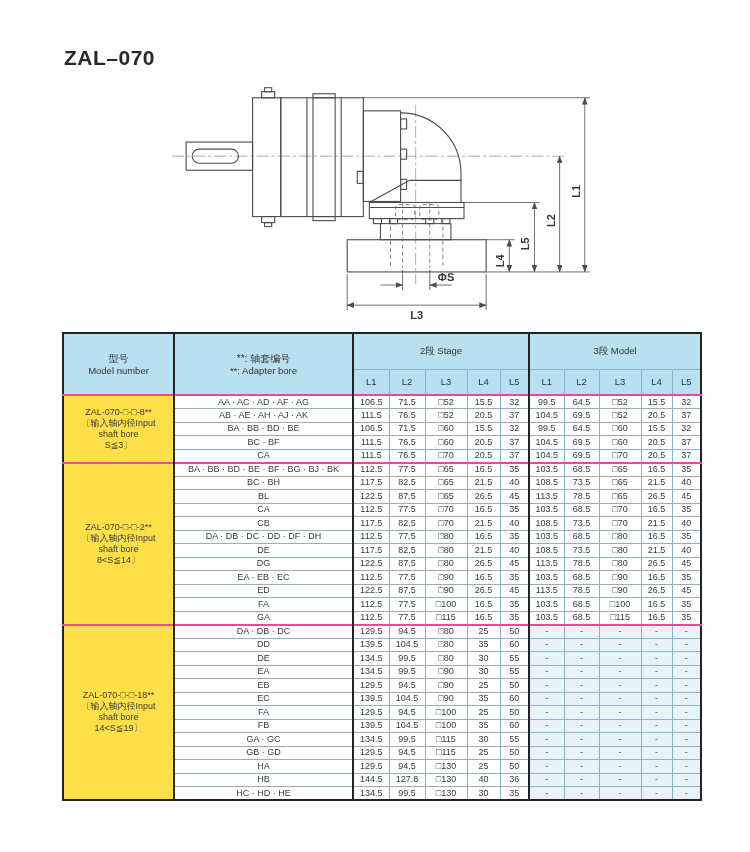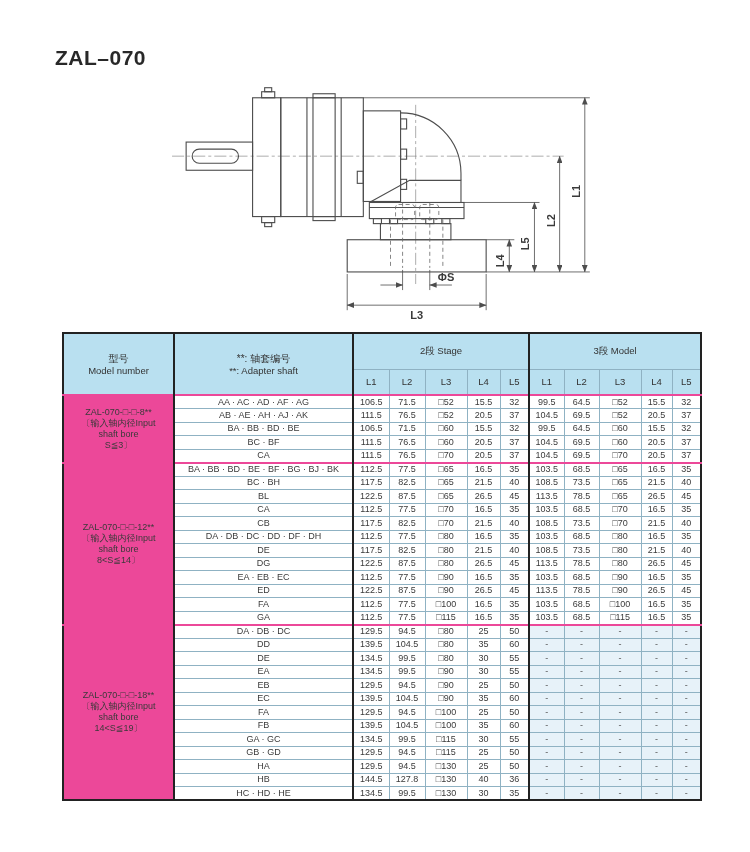--- a/index.html
+++ b/index.html
@@ -1,21 +1,21 @@
 <!DOCTYPE html>
 <html><head>
 <meta charset="utf-8">
 <style>
   html,body{margin:0;padding:0;}
   body{
     width:750px;height:852px;position:relative;background:#ffffff;
     font-family:"Liberation Sans",sans-serif;color:#3a3a3a;
   }
   .title{
-    position:absolute;left:55px;top:46px;font-size:21px;font-weight:bold;
+    position:absolute;left:64px;top:46px;font-size:21px;font-weight:bold;
     color:#282828;letter-spacing:.5px;
   }
   .drawing{position:absolute;left:166px;top:82px;width:448px;height:248px;}
   .drawing svg{display:block;}
   .dim-label{font-size:11px;font-weight:bold;fill:#3a3a3a;}
 
   table.spec{
     position:absolute;left:62px;top:332px;width:638px;
     border-collapse:collapse;table-layout:fixed;
     border:2px solid #222;
@@ -28,21 +28,21 @@
   .spec thead th{background:#b9e0f0;color:#333;}
   .spec thead tr.hr1{height:36px;}
   .spec thead tr.hr2{height:26px;}
   .h-zh{font-size:10px;line-height:13px;}
   .h-en{font-size:9.5px;line-height:12px;text-align:center;}
   .l-col{font-size:9.5px;}
   .spec tbody tr{height:13.5px;}
   .spec tbody td{font-size:9px;line-height:11px;}
   td.adapter{font-size:8.6px;}
   td.model-cell{
-    background:#ec4899;font-size:8.2px;line-height:10.5px;vertical-align:middle;
+    background:#fde047;font-size:8.2px;line-height:10.5px;vertical-align:middle;
   }
   td.model-cell div{white-space:nowrap;}
   .sep{border-left:2px solid #222 !important;}
   tr.group-start td{border-top:2px solid #ec4899;}
   td.na{background:#e7f2f9;color:#555;}
 </style>
 </head>
 <body>
 
 <div class="title">ZAL–070</div>
@@ -158,21 +158,21 @@
       <col style="width:29px">
   </colgroup>
   <thead>
     <tr class="hr1">
       <th rowspan="2">
         <div class="h-zh">型号</div>
         <div class="h-en">Model number</div>
       </th>
       <th rowspan="2" class="sep">
         <div class="h-zh">**: 轴套编号</div>
-        <div class="h-en">**: Adapter shaft</div>
+        <div class="h-en">**: Adapter bore</div>
       </th>
       <th colspan="5" class="sep h-en">2段  Stage</th>
       <th colspan="5" class="sep h-en">3段  Model</th>
     </tr>
     <tr class="hr2">
       <th class="l-col sep">L1</th>
       <th class="l-col">L2</th>
       <th class="l-col">L3</th>
       <th class="l-col">L4</th>
       <th class="l-col">L5</th>
@@ -250,21 +250,21 @@
         <td>20.5</td>
         <td>37</td>
         <td class="sep">104.5</td>
         <td>69.5</td>
         <td>□70</td>
         <td>20.5</td>
         <td>37</td>
       </tr>
       <tr class="group-start">
         <td class="model-cell" rowspan="12">
-          <div>ZAL-070-□-□-12**</div>
+          <div>ZAL-070-□-□-2**</div>
           <div>〔输入轴内径Input</div>
           <div>shaft bore</div>
           <div>8&lt;S≦14〕</div>
         </td>
         <td class="adapter sep">BA · BB · BD · BE · BF · BG · BJ · BK</td>
         <td class="sep">112.5</td>
         <td>77.5</td>
         <td>□65</td>
         <td>16.5</td>
         <td>35</td>

